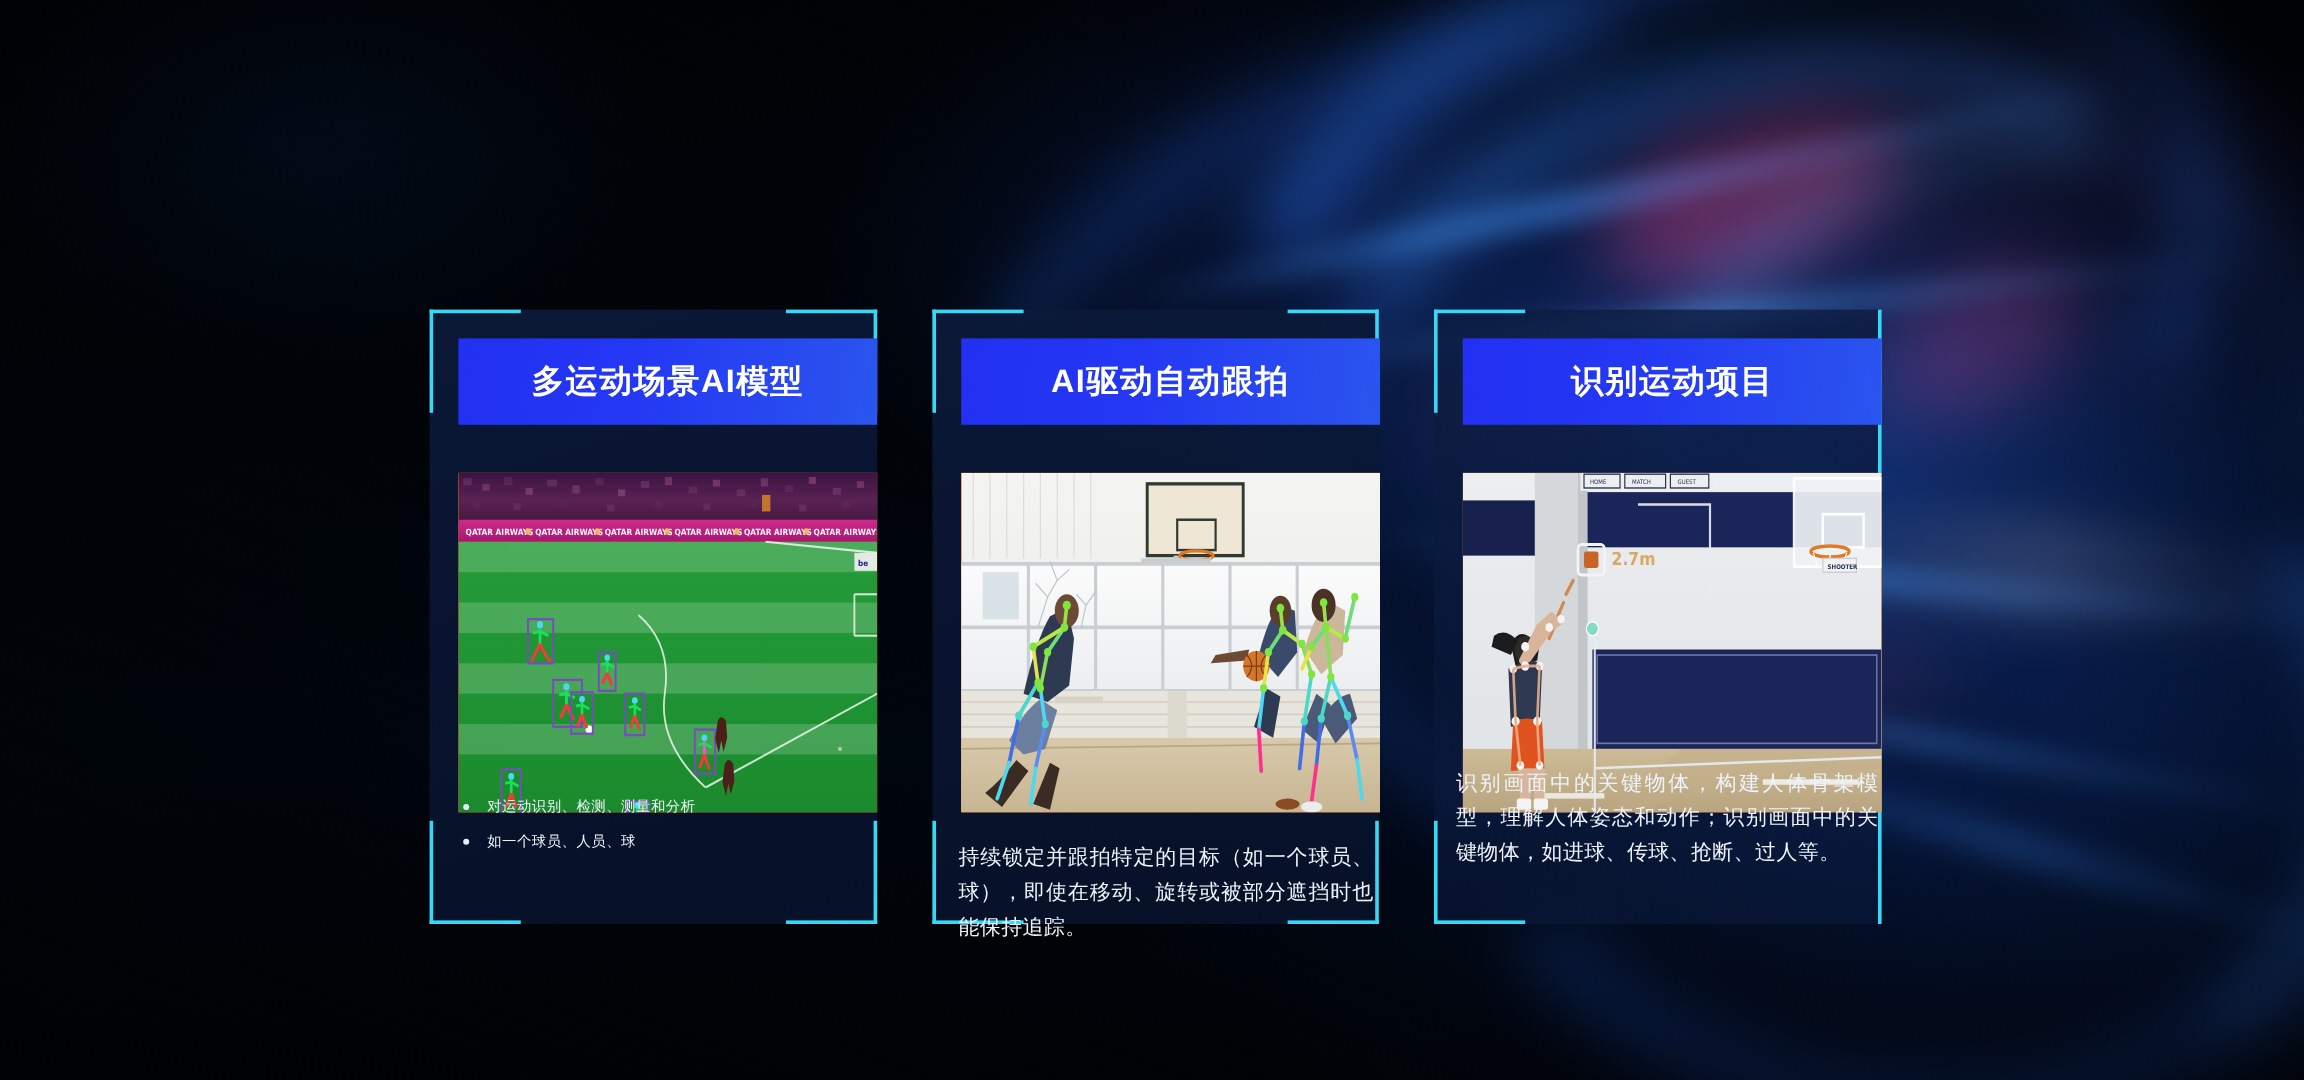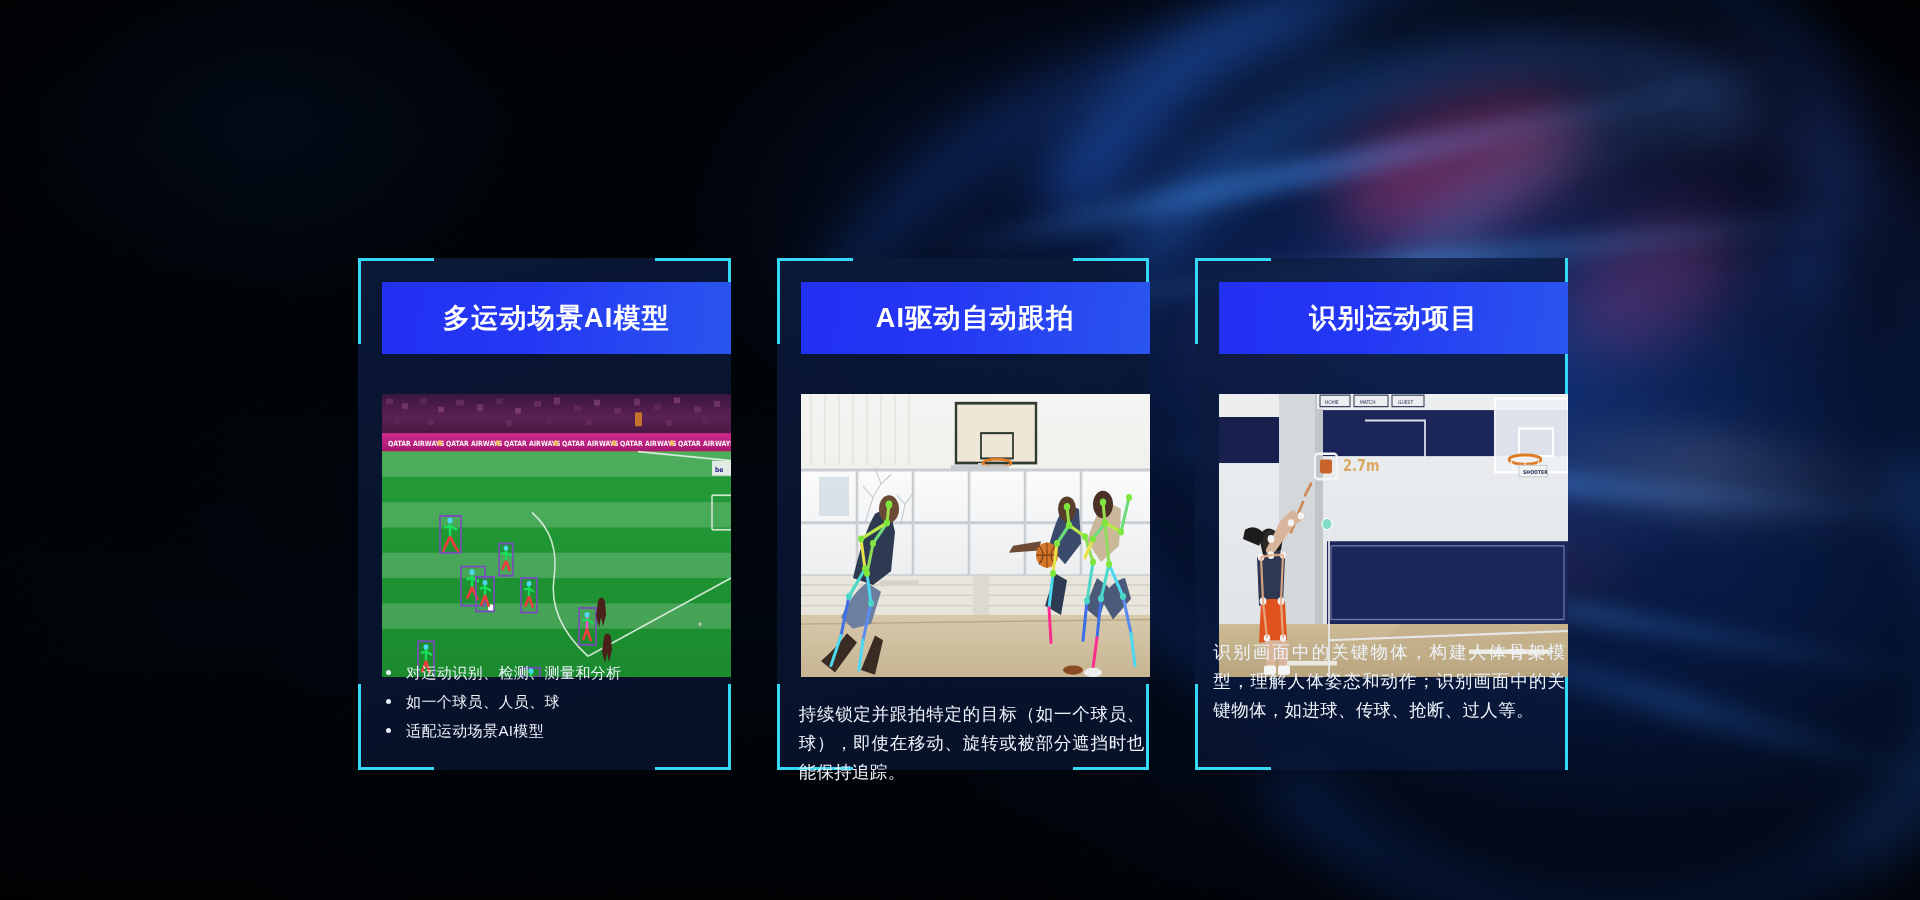--- a/index.html
+++ b/index.html
@@ -122,21 +122,21 @@
     overflow:hidden; background:#f97316;
   }
   .media svg { display:block; width:100%; height:100%; }
 
   
   .desc { position:absolute; left:22px; top:400px; width:346px; }
 
   ul.bullets { list-style:none; }
   ul.bullets li {
     position:relative; padding-left:26px;
-    color:#eef3fb; font-size:15px; line-height:29px; font-weight:500;
+    color:#eef3fb; font-size:12px; line-height:29px; font-weight:500;
     letter-spacing:.4px; white-space:nowrap;
   }
   ul.bullets li::before {
     content:""; position:absolute; left:6px; top:12px;
     width:5px; height:5px; border-radius:50%; background:#e8eef9;
   }
   p.para {
     color:#eef3fb; font-size:17.5px; line-height:29px; font-weight:500;
     letter-spacing:.3px; text-align:justify;
   }
@@ -344,21 +344,20 @@
             <path d="M216 180 q3 -6 7 0 l1 12 -3 10 -2 -8 -2 9 -3 -10 z"></path>
             <path d="M222 211 q3 -6 7 0 l1 12 -3 10 -2 -8 -2 9 -3 -10 z"></path>
           </g>
         </svg>
       </div>
 
       <div class="desc">
         <ul class="bullets">
           <li>对运动识别、检测、测量和分析</li>
           <li>如一个球员、人员、球</li>
-          <li>适配运动场景AI模型</li>
         </ul>
       </div>
     </div>
 
     <div class="card c2">
       <div class="card-body"></div>
       <div class="brk brk-tl"></div>
       <div class="brk brk-tr"></div>
       <div class="brk brk-bl"></div>
       <div class="brk brk-br"></div>

